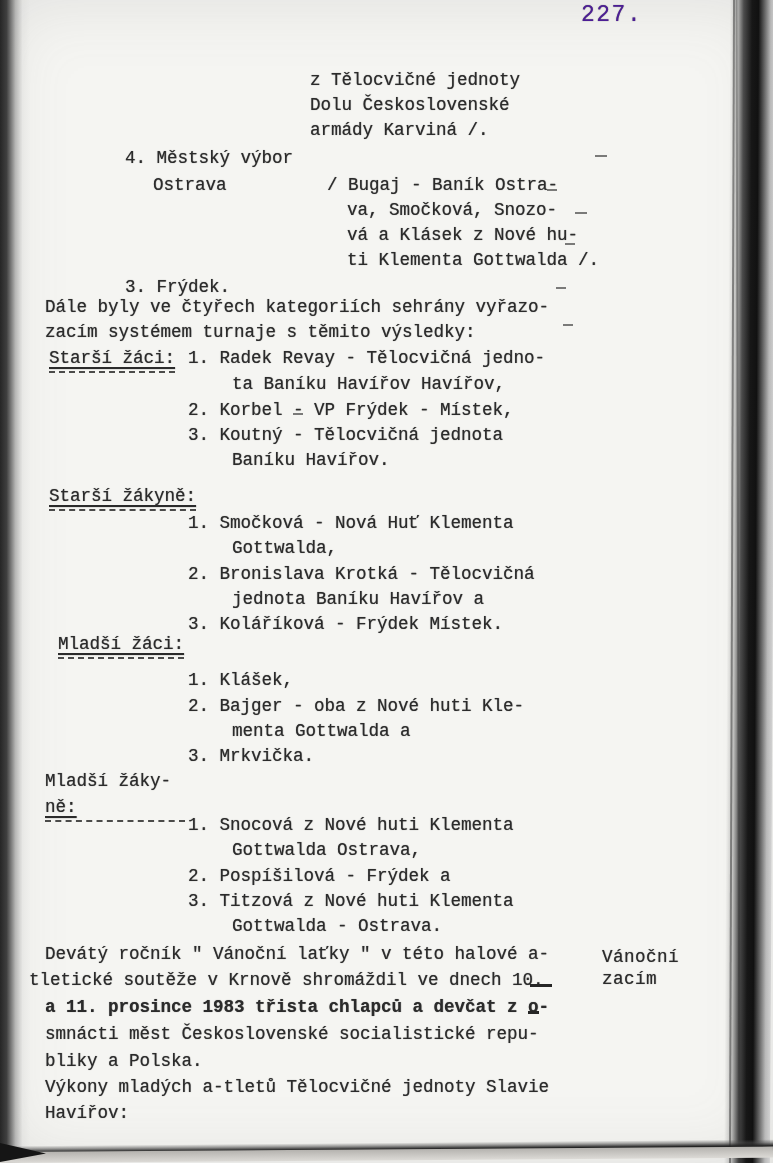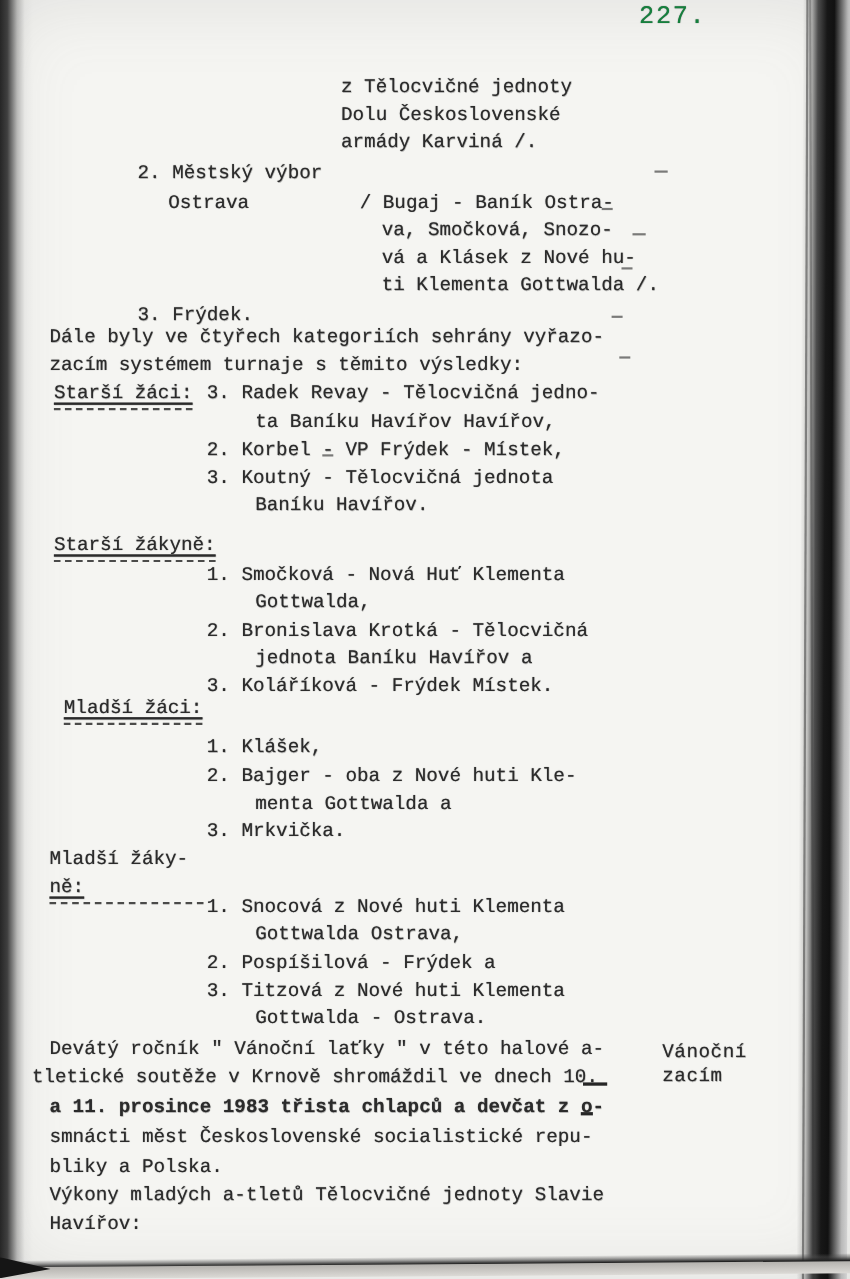--- a/index.html
+++ b/index.html
@@ -23,21 +23,21 @@
     text-decoration-thickness:1.5px;
     text-underline-offset:4px;
     border-bottom:2.5px dashed rgba(45,45,45,.85);
     padding-bottom:3px;
   }
   .hd-ext{min-width:140px;}
   .note{letter-spacing:.5px;}
   .pagenum{
     position:absolute;left:581px;top:2px;
     font-size:23px;letter-spacing:1.5px;
-    color:#15803d;
+    color:#4c1d95;
     text-shadow:0 0 1px rgba(30,30,30,.6);
     font-family:"Liberation Mono","DejaVu Sans Mono",monospace;
   }
   .mark{position:absolute;height:2px;background:rgba(70,70,70,.7);}
   .mark.dark{background:#262626;height:2.5px;}
   
   .edge-left{
     position:absolute;left:0;top:0;width:30px;height:100%;
     background:linear-gradient(to right,#262626 0,#3f3f3f 22%,rgba(120,120,120,.45) 52%,rgba(190,190,190,.15) 75%,rgba(200,200,200,0) 100%);
   }
@@ -77,31 +77,31 @@
   <div class="edge-bottom"></div>
   <div class="below-page"></div>
   <div class="corner-wedge"></div>
 
   <div class="pagenum">227.</div>
 
   <div id="lines">
       <div class="tline" style="left: 310px; top: 70px;">z Tělocvičné jednoty</div>
       <div class="tline" style="left: 310px; top: 95px;">Dolu Československé</div>
       <div class="tline" style="left: 310px; top: 120px;">armády Karviná /.</div>
-      <div class="tline" style="left: 125px; top: 148px;">2. Městský výbor</div>
+      <div class="tline" style="left: 125px; top: 148px;">4. Městský výbor</div>
       <div class="tline" style="left: 153px; top: 175px;">Ostrava</div>
       <div class="tline" style="left: 327px; top: 175px;">/ Bugaj - Baník Ostra-</div>
       <div class="tline" style="left: 347px; top: 200px;">va, Smočková, Snozo-</div>
       <div class="tline" style="left: 347px; top: 225px;">vá a Klásek z Nové hu-</div>
       <div class="tline" style="left: 347px; top: 250px;">ti Klementa Gottwalda /.</div>
       <div class="tline" style="left: 125px; top: 277px;">3. Frýdek.</div>
       <div class="tline" style="left: 45px; top: 297px;">Dále byly ve čtyřech kategoriích sehrány vyřazo-</div>
       <div class="tline" style="left: 45px; top: 322px;">zacím systémem turnaje s těmito výsledky:</div>
       <div class="tline hd" style="left: 49px; top: 348px;">Starší žáci:</div>
-      <div class="tline" style="left: 188px; top: 348px;">3. Radek Revay - Tělocvičná jedno-</div>
+      <div class="tline" style="left: 188px; top: 348px;">1. Radek Revay - Tělocvičná jedno-</div>
       <div class="tline" style="left: 232px; top: 374px;">ta Baníku Havířov Havířov,</div>
       <div class="tline" style="left: 188px; top: 400px;">2. Korbel - VP Frýdek - Místek,</div>
       <div class="tline" style="left: 188px; top: 425px;">3. Koutný - Tělocvičná jednota</div>
       <div class="tline" style="left: 232px; top: 450px;">Baníku Havířov.</div>
       <div class="tline hd" style="left: 49px; top: 486px;">Starší žákyně:</div>
       <div class="tline" style="left: 188px; top: 513px;">1. Smočková - Nová Huť Klementa</div>
       <div class="tline" style="left: 232px; top: 538px;">Gottwalda,</div>
       <div class="tline" style="left: 188px; top: 564px;">2. Bronislava Krotká - Tělocvičná</div>
       <div class="tline" style="left: 232px; top: 589px;">jednota Baníku Havířov a</div>
       <div class="tline" style="left: 188px; top: 614px;">3. Koláříková - Frýdek Místek.</div>

